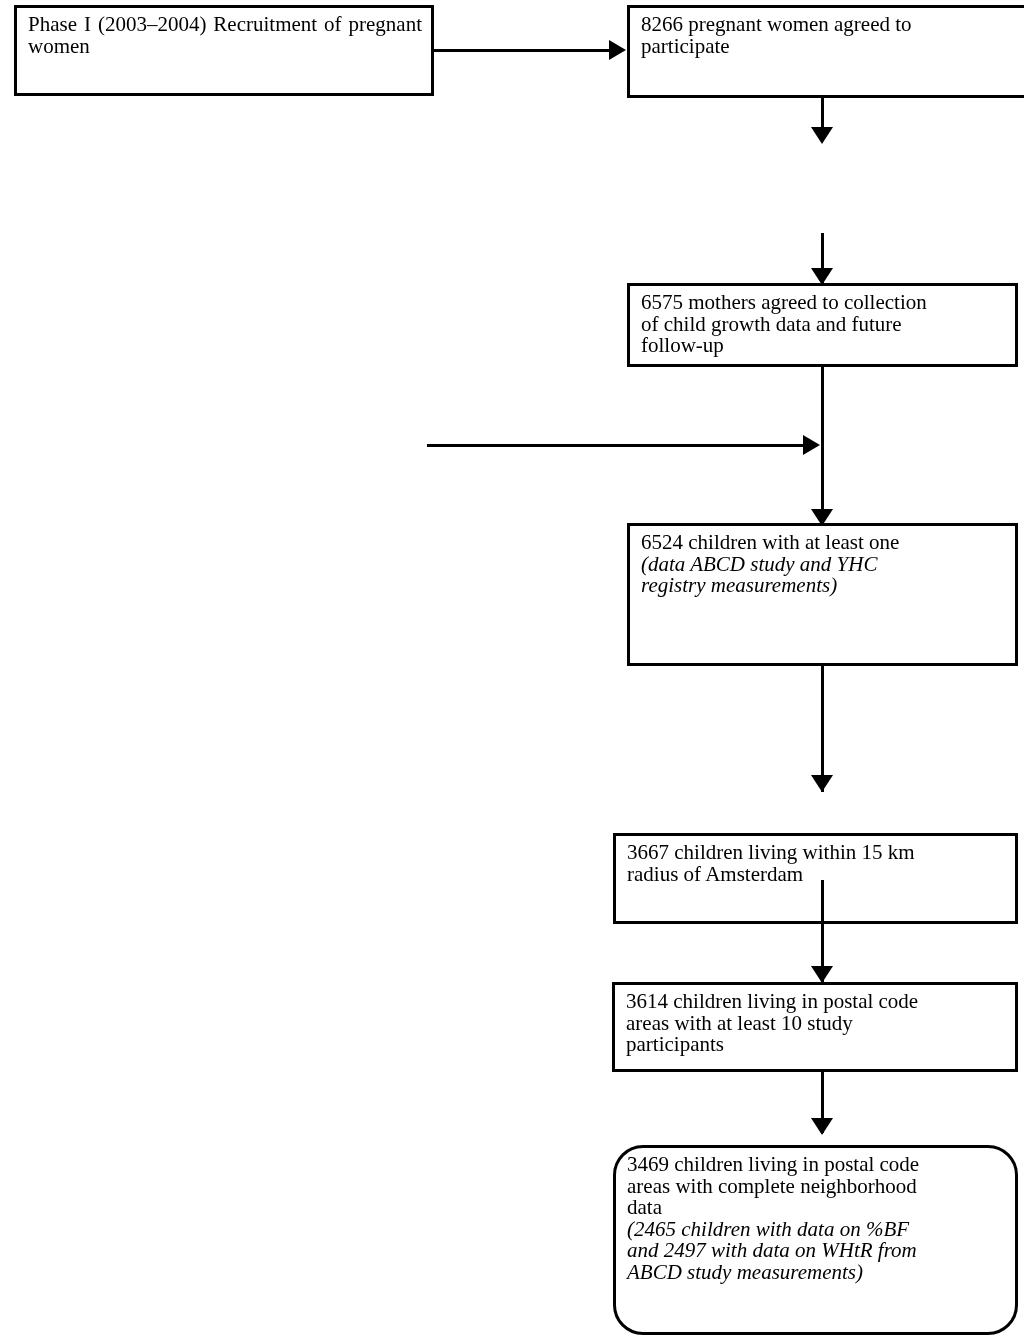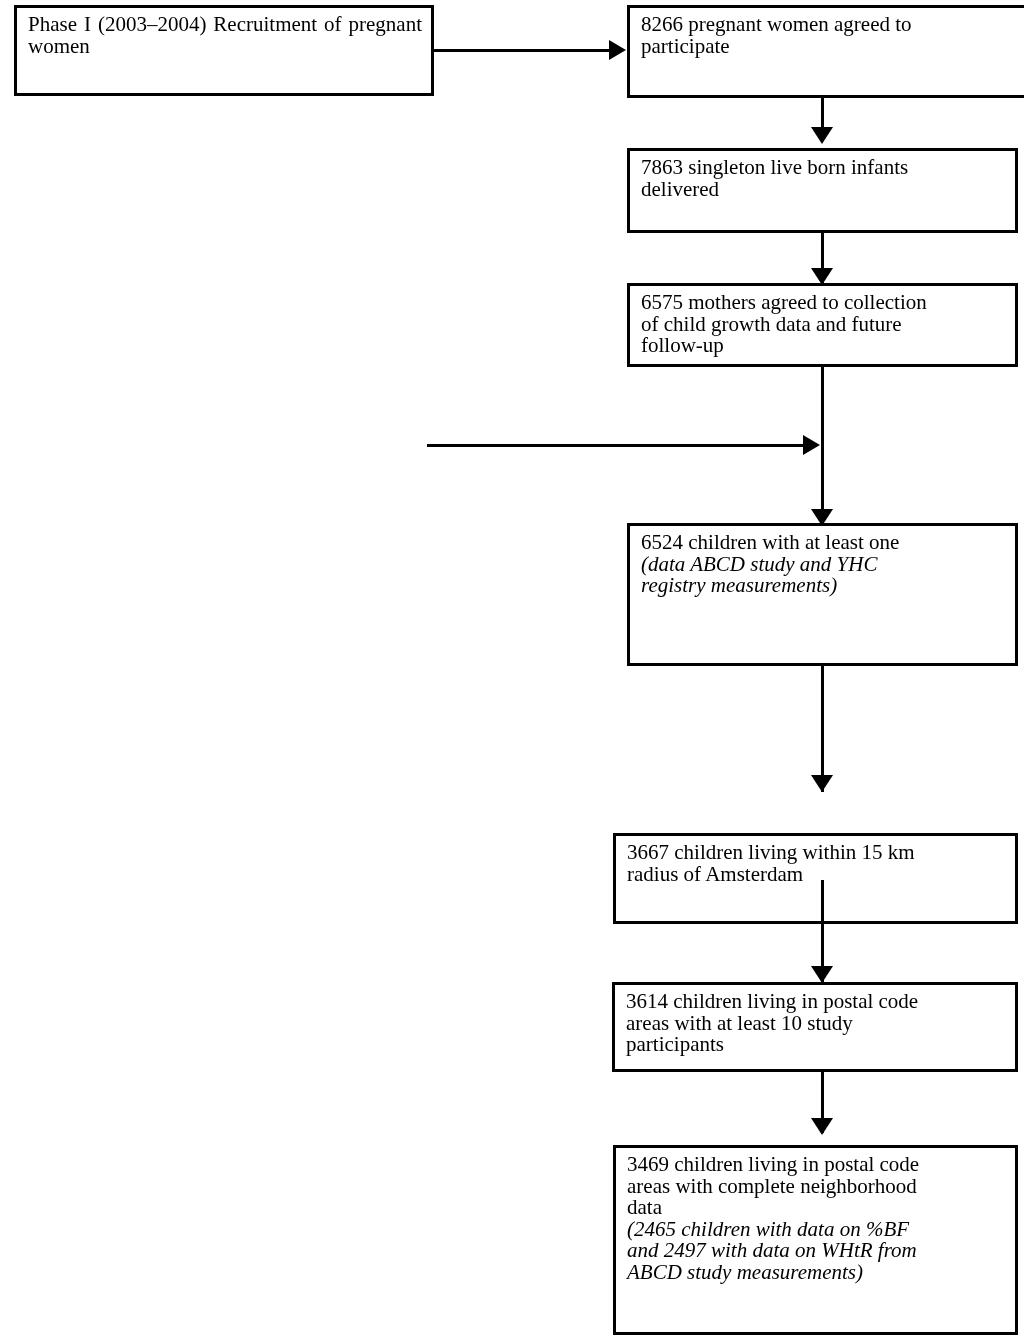--- a/index.html
+++ b/index.html
@@ -90,26 +90,20 @@
   <div class="box" style="left:627px; top:5px; width:451px; height:93px;">
     <div class="txt">
       <p>8266 pregnant women agreed to</p>
       <p class="last">participate</p>
     </div>
   </div>
 
   <div class="vline" style="left:821px; top:98px; width:3px; height:43px;"></div>
   <div class="arrow-down" style="left:811px; top:127px;"></div>
 
-  <div class="box" style="left:627px; top:148px; width:391px; height:85px;">
-    <div class="txt">
-      <p>7863 singleton live born infants</p>
-      <p class="last">delivered</p>
-    </div>
-  </div>
 
   <div class="vline" style="left:821px; top:233px; width:3px; height:50px;"></div>
   <div class="arrow-down" style="left:811px; top:268px;"></div>
 
   <div class="box" style="left:627px; top:283px; width:391px; height:84px;">
     <div class="txt">
       <p>6575 mothers agreed to collection</p>
       <p>of child growth data and future</p>
       <p class="last">follow-up</p>
     </div>
@@ -147,21 +141,21 @@
     <div class="txt">
       <p>3614 children living in postal code</p>
       <p>areas with at least 10 study</p>
       <p class="last">participants</p>
     </div>
   </div>
 
   <div class="vline" style="left:821px; top:1072px; width:3px; height:61px;"></div>
   <div class="arrow-down" style="left:811px; top:1118px;"></div>
 
-  <div class="box" style="left:613px; top:1145px; width:405px; height:190px;">
+  <div class="box" style="left:613px; top:1145px; width:405px; height:190px;border-radius:30px;">
     <div class="txt">
       <p>3469 children living in postal code</p>
       <p>areas with complete neighborhood</p>
       <p class="last">data</p>
       <p class="ital">(2465 children with data on %BF</p>
       <p class="ital">and 2497 with data on WHtR from</p>
       <p class="ital last">ABCD study measurements)</p>
     </div>
   </div>
 

